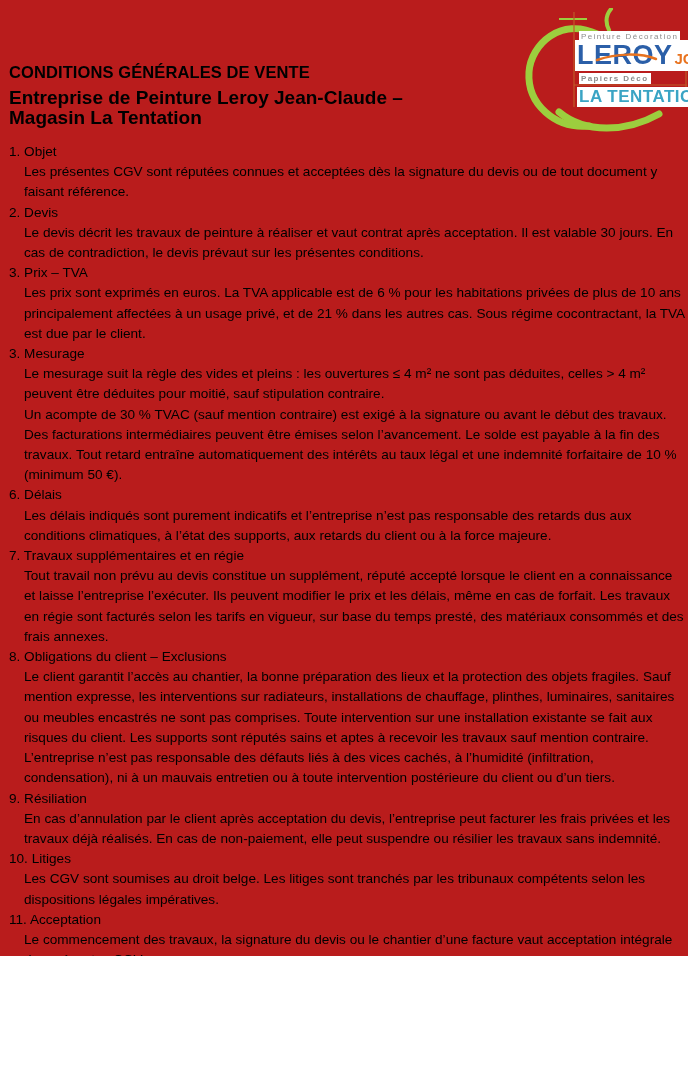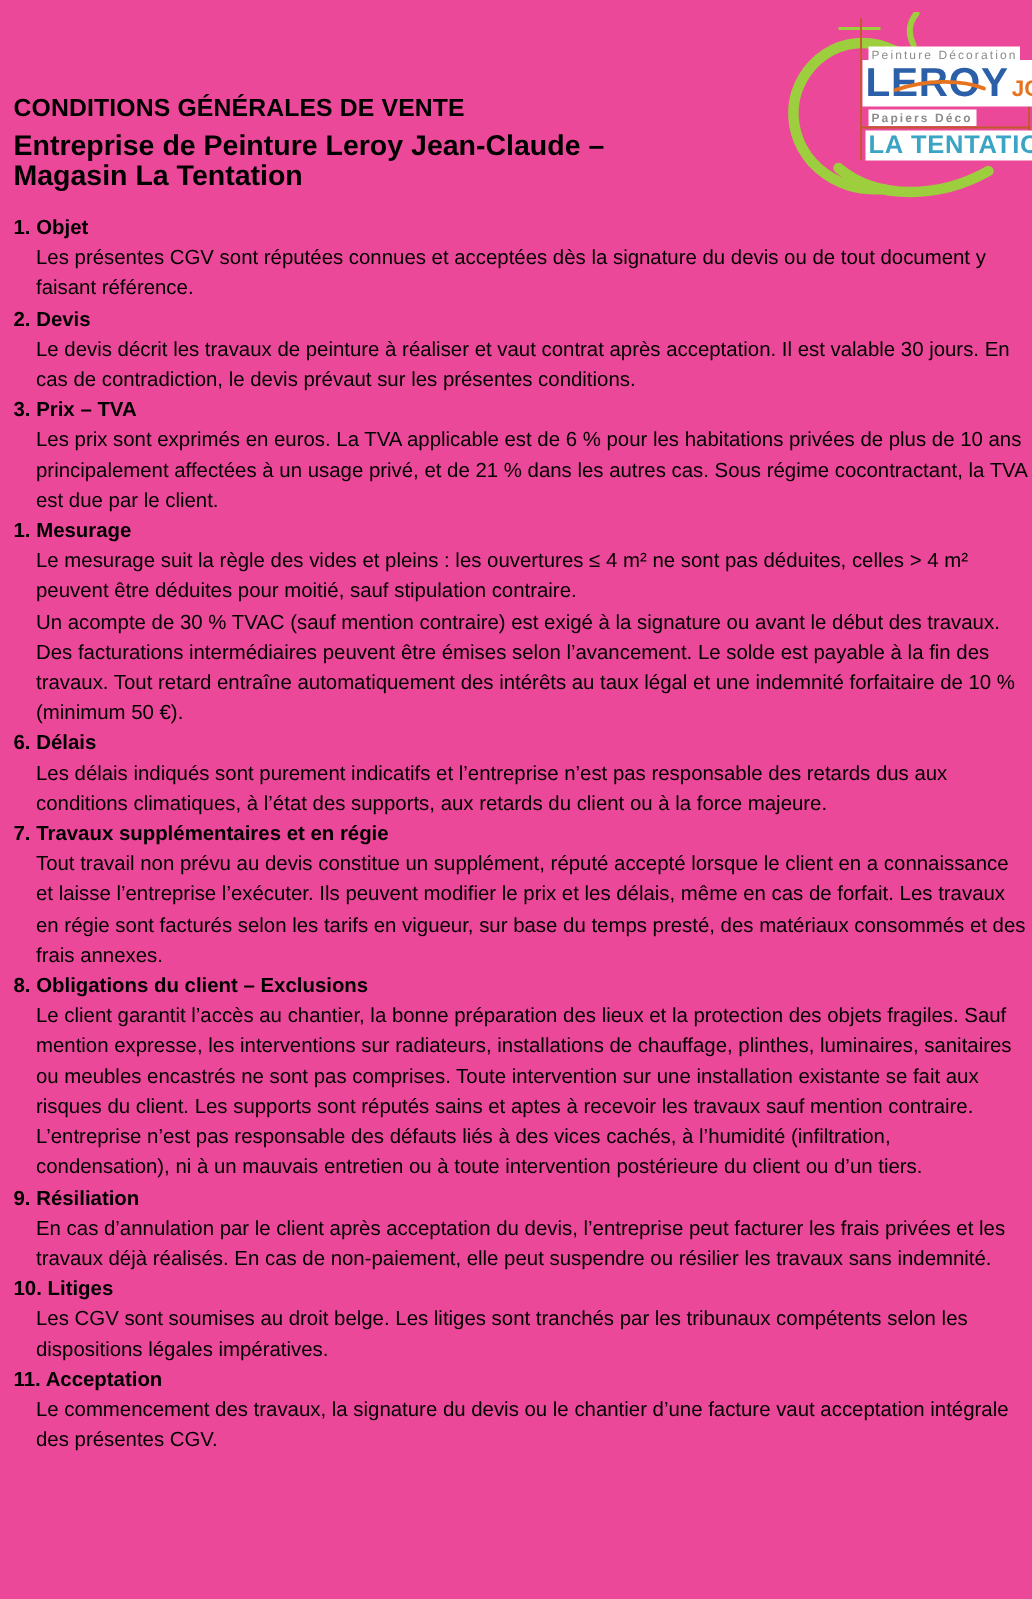--- a/index.html
+++ b/index.html
@@ -6,22 +6,22 @@
   body {
     width: 688px;
     height: 1066px;
     background: #ffffff;
     font-family: "Liberation Sans", sans-serif;
     color: #000000;
   }
   .page {
     position: relative;
     width: 688px;
-    height: 1066px;
-    background: #ec4899;
+    height: 956px;
+    background: #b91c1c;
     overflow: hidden;
   }
 
   
   .doc-header {
     position: absolute;
     left: 9px;
     top: 62px;
     width: 474px;
   }
@@ -85,21 +85,21 @@
   
   .content {
     position: absolute;
     left: 9px;
     top: 142px;
     width: 676px;
     font-size: 13.6px;
     line-height: 20.2px;
   }
   .sec { margin: 0; }
-  .sec-h { display: block; font-weight: 700; }
+  .sec-h { display: block; font-weight: 400; }
   .sec-b { display: block; margin-left: 15px; }
 </style>
 </head>
 <body>
 
 <div class="page">
 
   <div class="logo">
     <svg class="logo-base" viewBox="0 0 165 126" aria-hidden="true">
 
@@ -143,21 +143,21 @@
     </div>
     <div class="sec">
       <span class="sec-h">2. Devis</span>
       <span class="sec-b">Le devis décrit les travaux de peinture à réaliser et vaut contrat après acceptation. Il est valable 30 jours. En cas de contradiction, le devis prévaut sur les présentes conditions.</span>
     </div>
     <div class="sec">
       <span class="sec-h">3. Prix – TVA</span>
       <span class="sec-b">Les prix sont exprimés en euros. La TVA applicable est de 6 % pour les habitations privées de plus de 10 ans principalement affectées à un usage privé, et de 21 % dans les autres cas. Sous régime cocontractant, la TVA est due par le client.</span>
     </div>
     <div class="sec">
-      <span class="sec-h">1. Mesurage</span>
+      <span class="sec-h">3. Mesurage</span>
       <span class="sec-b">Le mesurage suit la règle des vides et pleins : les ouvertures ≤ 4 m² ne sont pas déduites, celles &gt; 4 m² peuvent être déduites pour moitié, sauf stipulation contraire.</span>
     </div>
     <div class="sec">
       <span class="sec-b">Un acompte de 30 % TVAC (sauf mention contraire) est exigé à la signature ou avant le début des travaux. Des facturations intermédiaires peuvent être émises selon l’avancement. Le solde est payable à la fin des travaux. Tout retard entraîne automatiquement des intérêts au taux légal et une indemnité forfaitaire de 10 % (minimum 50 €).</span>
     </div>
     <div class="sec">
       <span class="sec-h">6. Délais</span>
       <span class="sec-b">Les délais indiqués sont purement indicatifs et l’entreprise n’est pas responsable des retards dus aux conditions climatiques, à l’état des supports, aux retards du client ou à la force majeure.</span>
     </div>
     <div class="sec">

